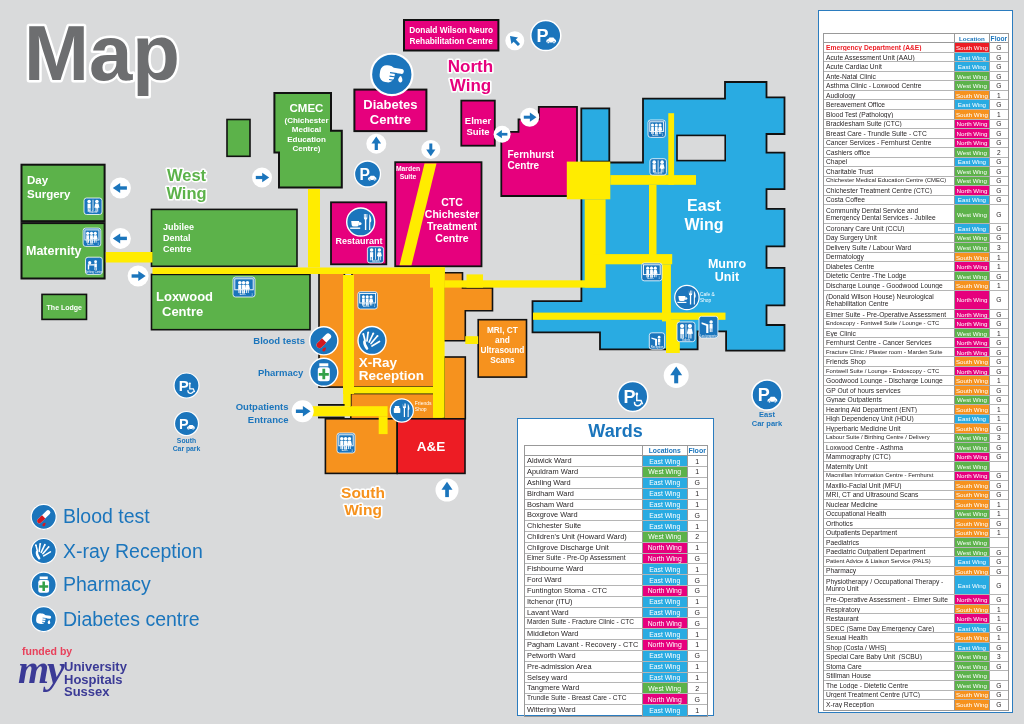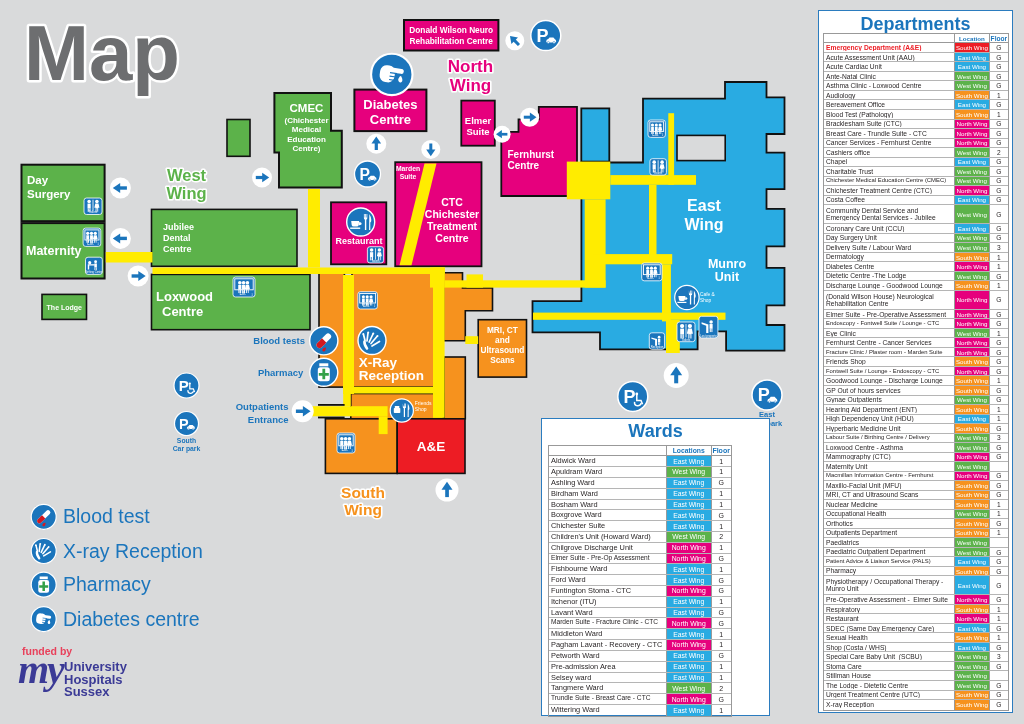--- a/index.html
+++ b/index.html
@@ -13,21 +13,21 @@
 .dhr{display:flex;height:9.4px;border-bottom:1px solid #999;font-size:6.6px;color:#1b75bc;font-weight:bold}
 .dr{display:flex;border-bottom:1px solid #b5b5b5;align-items:center}
 .dr:last-child{border-bottom:none}
 .r1{height:9.53px}.r2{height:19.06px}
 .nm{flex:1;padding-left:2px;font-size:6.7px;line-height:7.2px;color:#231f20;white-space:nowrap;overflow:hidden}
 .sm{font-size:5.9px}
 .lc{width:35.5px;color:#fff;font-size:6.2px;align-self:stretch;display:flex;align-items:center;justify-content:center;border-left:1px solid #999}
 .fc{width:18.3px;text-align:center;font-size:6.6px;align-self:stretch;display:flex;align-items:center;justify-content:center;border-left:1px solid #999;color:#231f20}
 .E{background:#29abe2}.W{background:#5cb24a}.N{background:#e6007d}.S{background:#f6921e}.R{background:#ed1c24}
 
-#war{left:541px;top:418.4px;width:229px;height:297.8px}
+#war{left:517px;top:418.4px;width:197px;height:297.8px}
 #war .ttitle{font-size:18px;margin-top:2px}
 #wtab{position:absolute;left:6px;top:25.2px;width:183.7px;border:1px solid #999}
 .whr{display:flex;height:10.7px;border-bottom:1px solid #999;font-size:7.2px;color:#1b75bc;font-weight:bold}
 .wr{display:flex;height:10.82px;border-bottom:1px solid #b5b5b5;}
 .wr:last-child{border-bottom:none}
 .wn{flex:1;padding-left:2px;font-size:7.4px;color:#231f20;white-space:nowrap;overflow:hidden}
 .sm2{font-size:6.6px}
 .wl{width:44.8px;color:#fff;font-size:6.8px;align-self:stretch;display:flex;align-items:center;justify-content:center;border-left:1px solid #999}
 .wf{width:20.1px;text-align:center;font-size:7px;align-self:stretch;display:flex;align-items:center;justify-content:center;border-left:1px solid #999;color:#231f20}
 
@@ -669,21 +669,20 @@
           <div class="wf">G</div>
         </div>
 <div class="wr">
           <div class="wn">Wittering Ward</div>
           <div class="wl E">East Wing</div>
           <div class="wf">1</div>
         </div>
 </div>
 </div>
 <div id="dep" class="tbox">
-<div class="ttitle">Departments</div>
 <div id="dtab">
 <div class="dhr">
           <div class="nm"></div>
           <div class="lc" style="background:#fff;color:#1b75bc;font-weight:bold">Location</div>
           <div class="fc" style="color:#1b75bc;font-weight:bold">Floor</div>
         </div>
 <div class="dr r1">
           <div class="nm" style="color:#ed1c24;font-weight:bold">Emergency Department (A&amp;E)</div>
           <div class="lc R">South Wing</div>
           <div class="fc">G</div>

